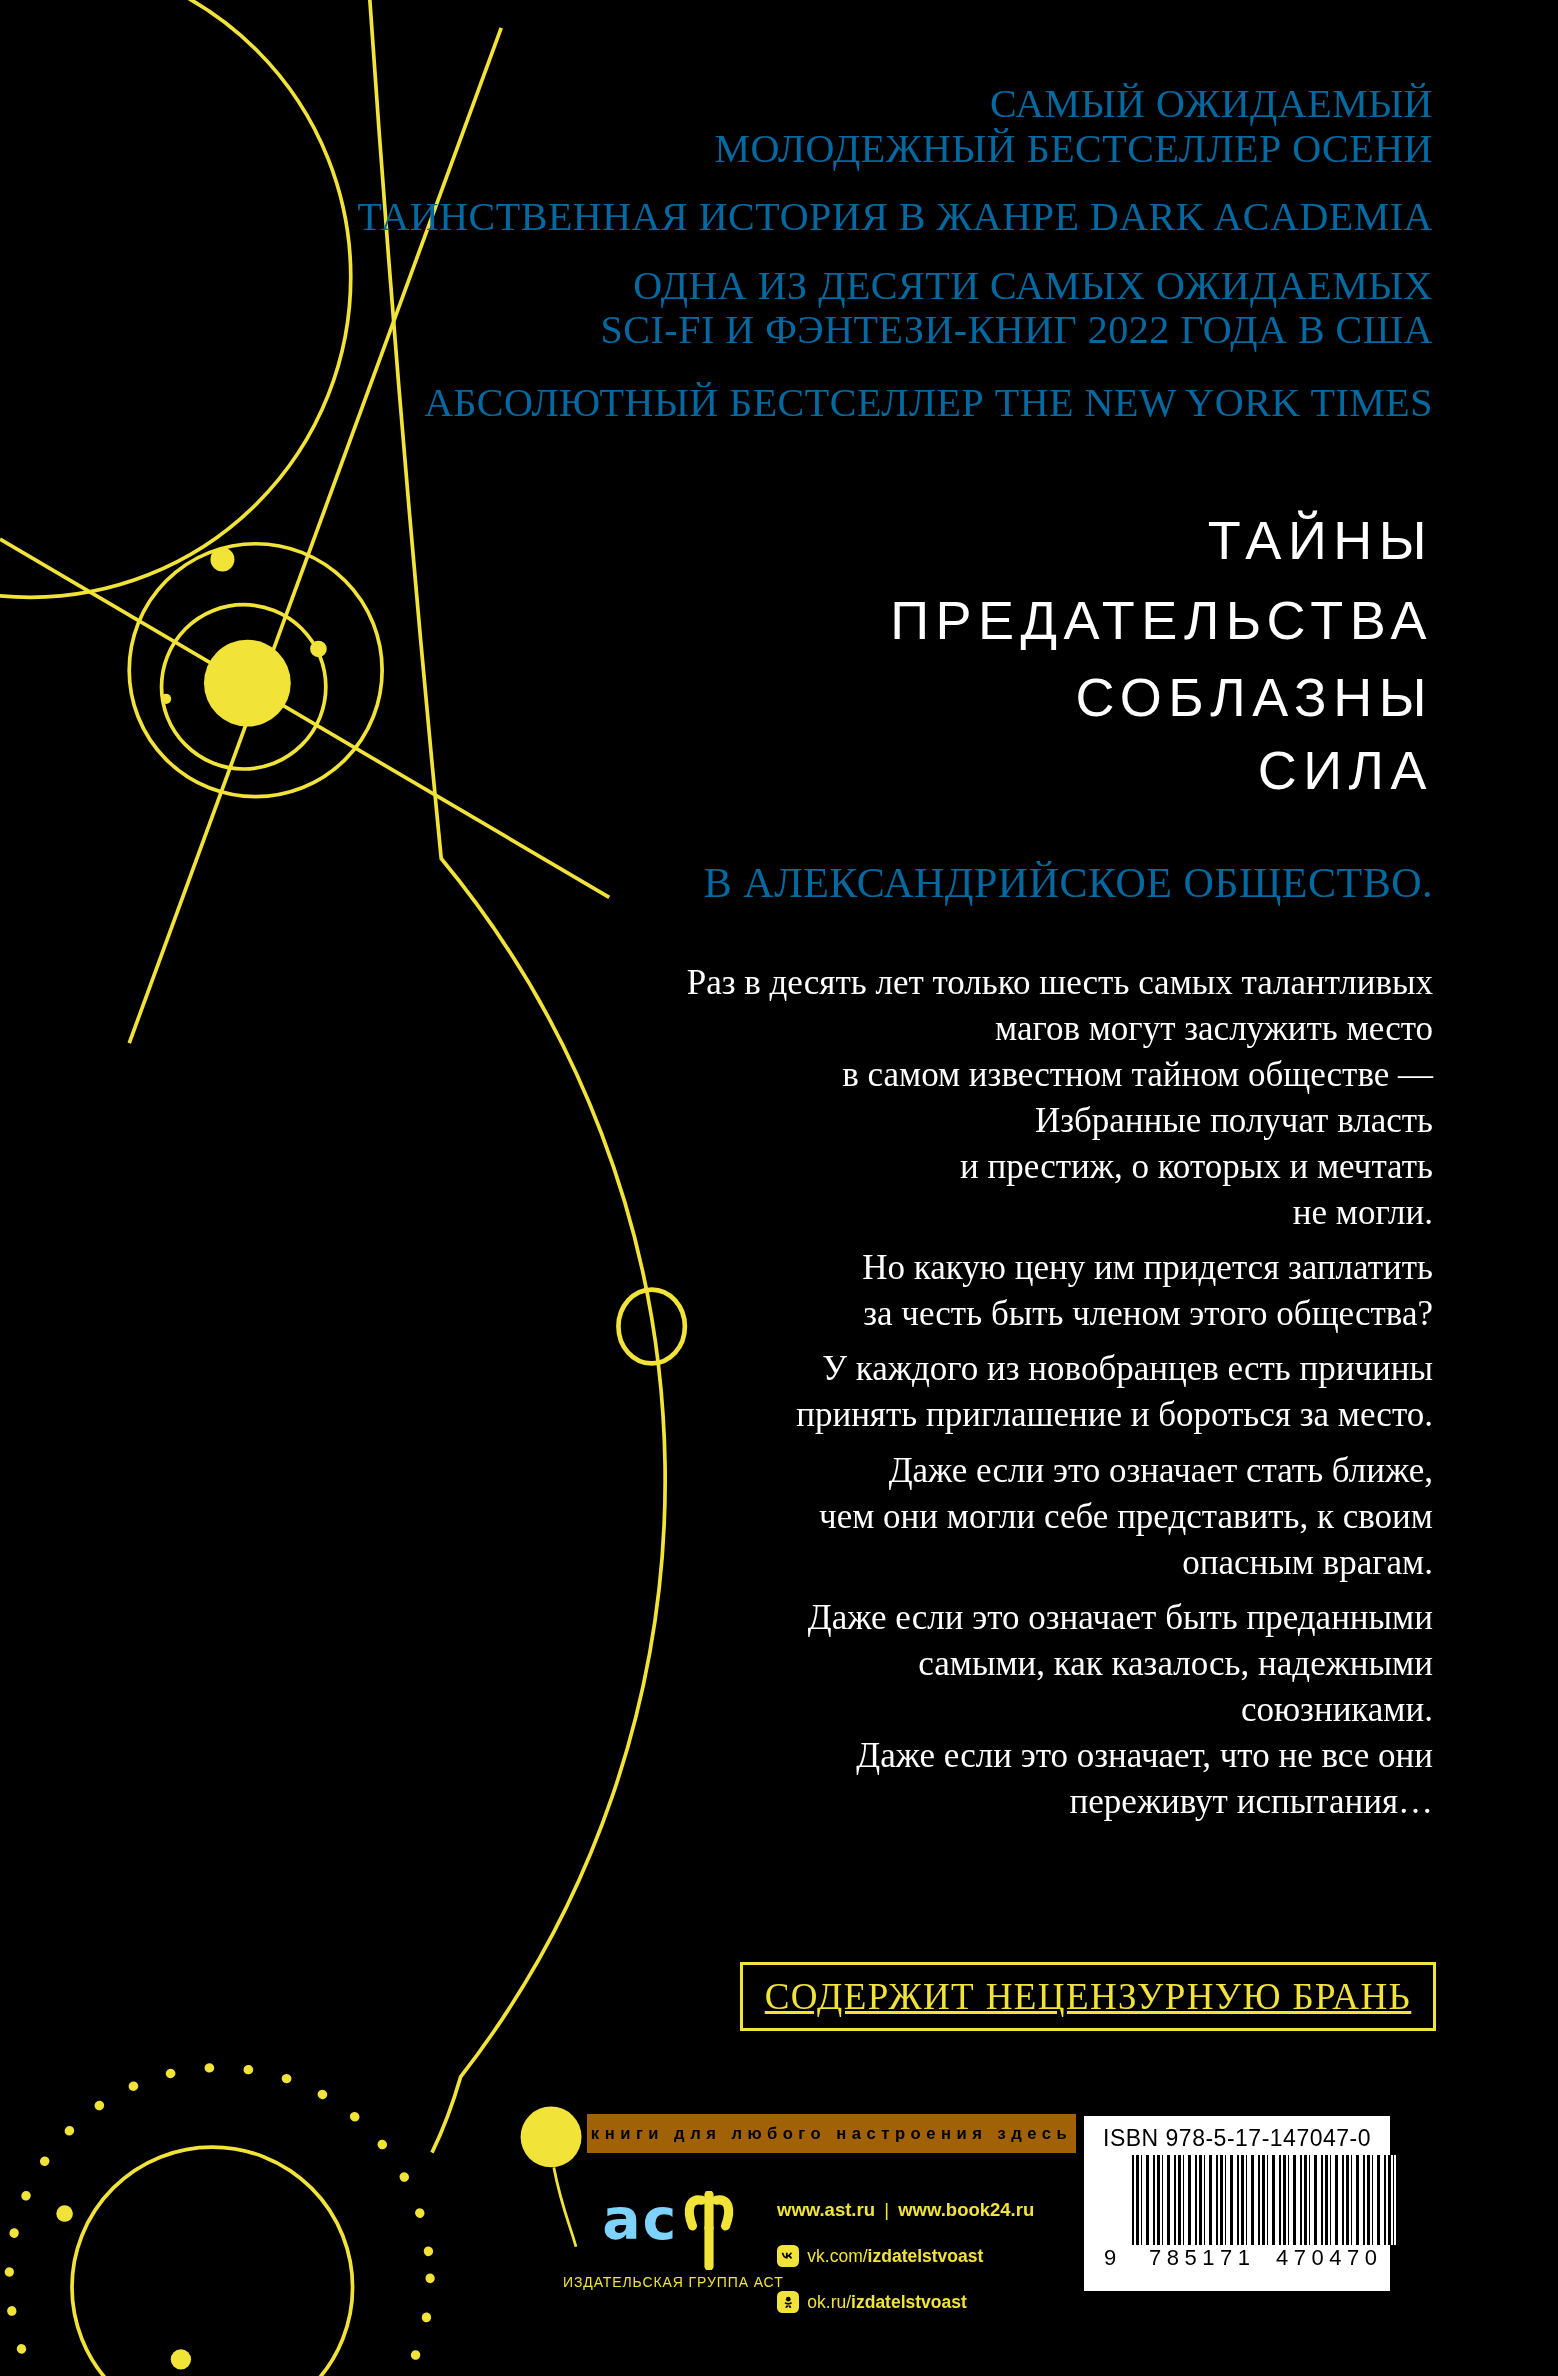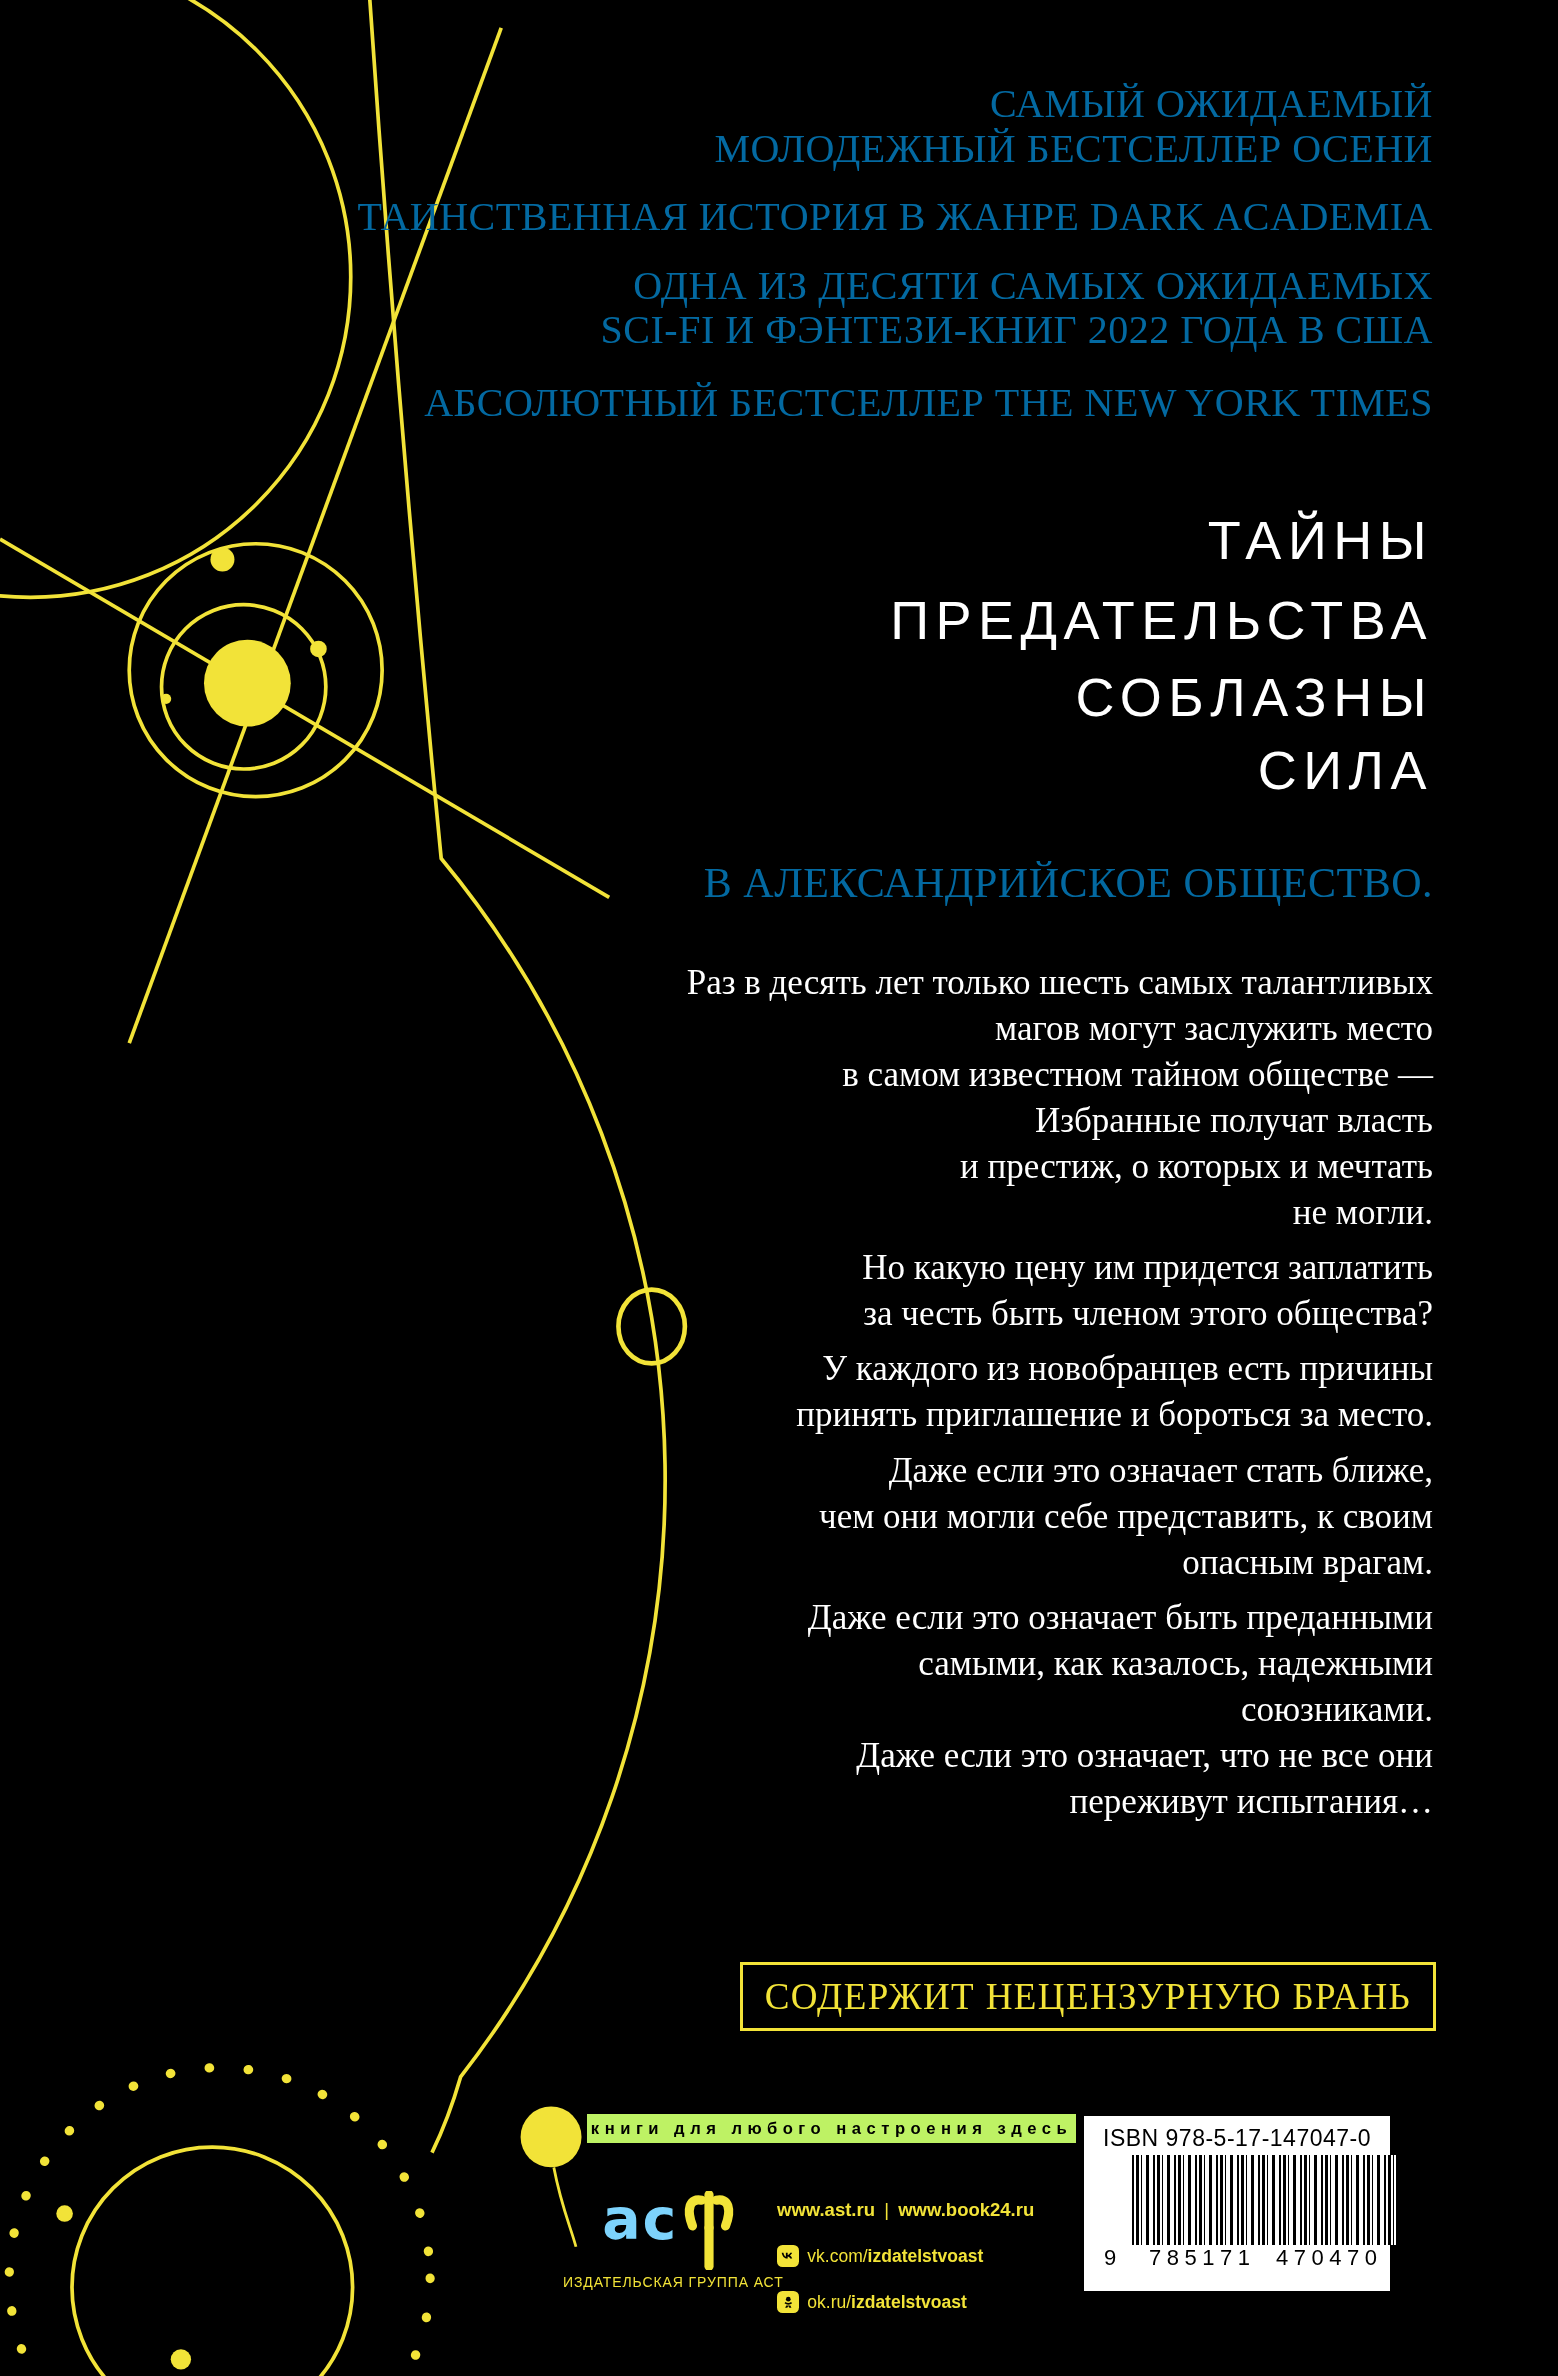--- a/index.html
+++ b/index.html
@@ -38,27 +38,27 @@
   .synopsis .line{white-space:nowrap;}
   .synopsis .gap{margin-top:9.2px;}
 
   
   .warning-box{
     position:absolute;left:740px;top:1962px;width:690px;height:63px;
     border:3.7px solid #f2e338;
     display:flex;align-items:center;justify-content:center;
   }
   .warning-box span{
-    color:#f2e338;font-size:37px;letter-spacing:1.4px;white-space:nowrap;
+    color:#f2e338;font-size:37px;letter-spacing:1.4px;white-space:nowrap;text-decoration:underline;
   }
 
   
   .slogan-bar{
-    position:absolute;left:587px;top:2114px;width:489px;height:29px;
-    background:#bef264;display:flex;align-items:center;justify-content:center;
+    position:absolute;left:587px;top:2114px;width:489px;height:39px;
+    background:#a16207;display:flex;align-items:center;justify-content:center;
   }
   .slogan-bar span{
     font-family:"Liberation Sans", sans-serif;
     color:#000;font-weight:700;font-size:16.6px;letter-spacing:5.5px;white-space:nowrap;
   }
 
   .ast-logo{position:absolute;left:563px;top:2191px;width:212px;text-align:center;}
   .ast-letters{
     display:inline-flex;align-items:flex-start;
     color:#7dd3fc;

